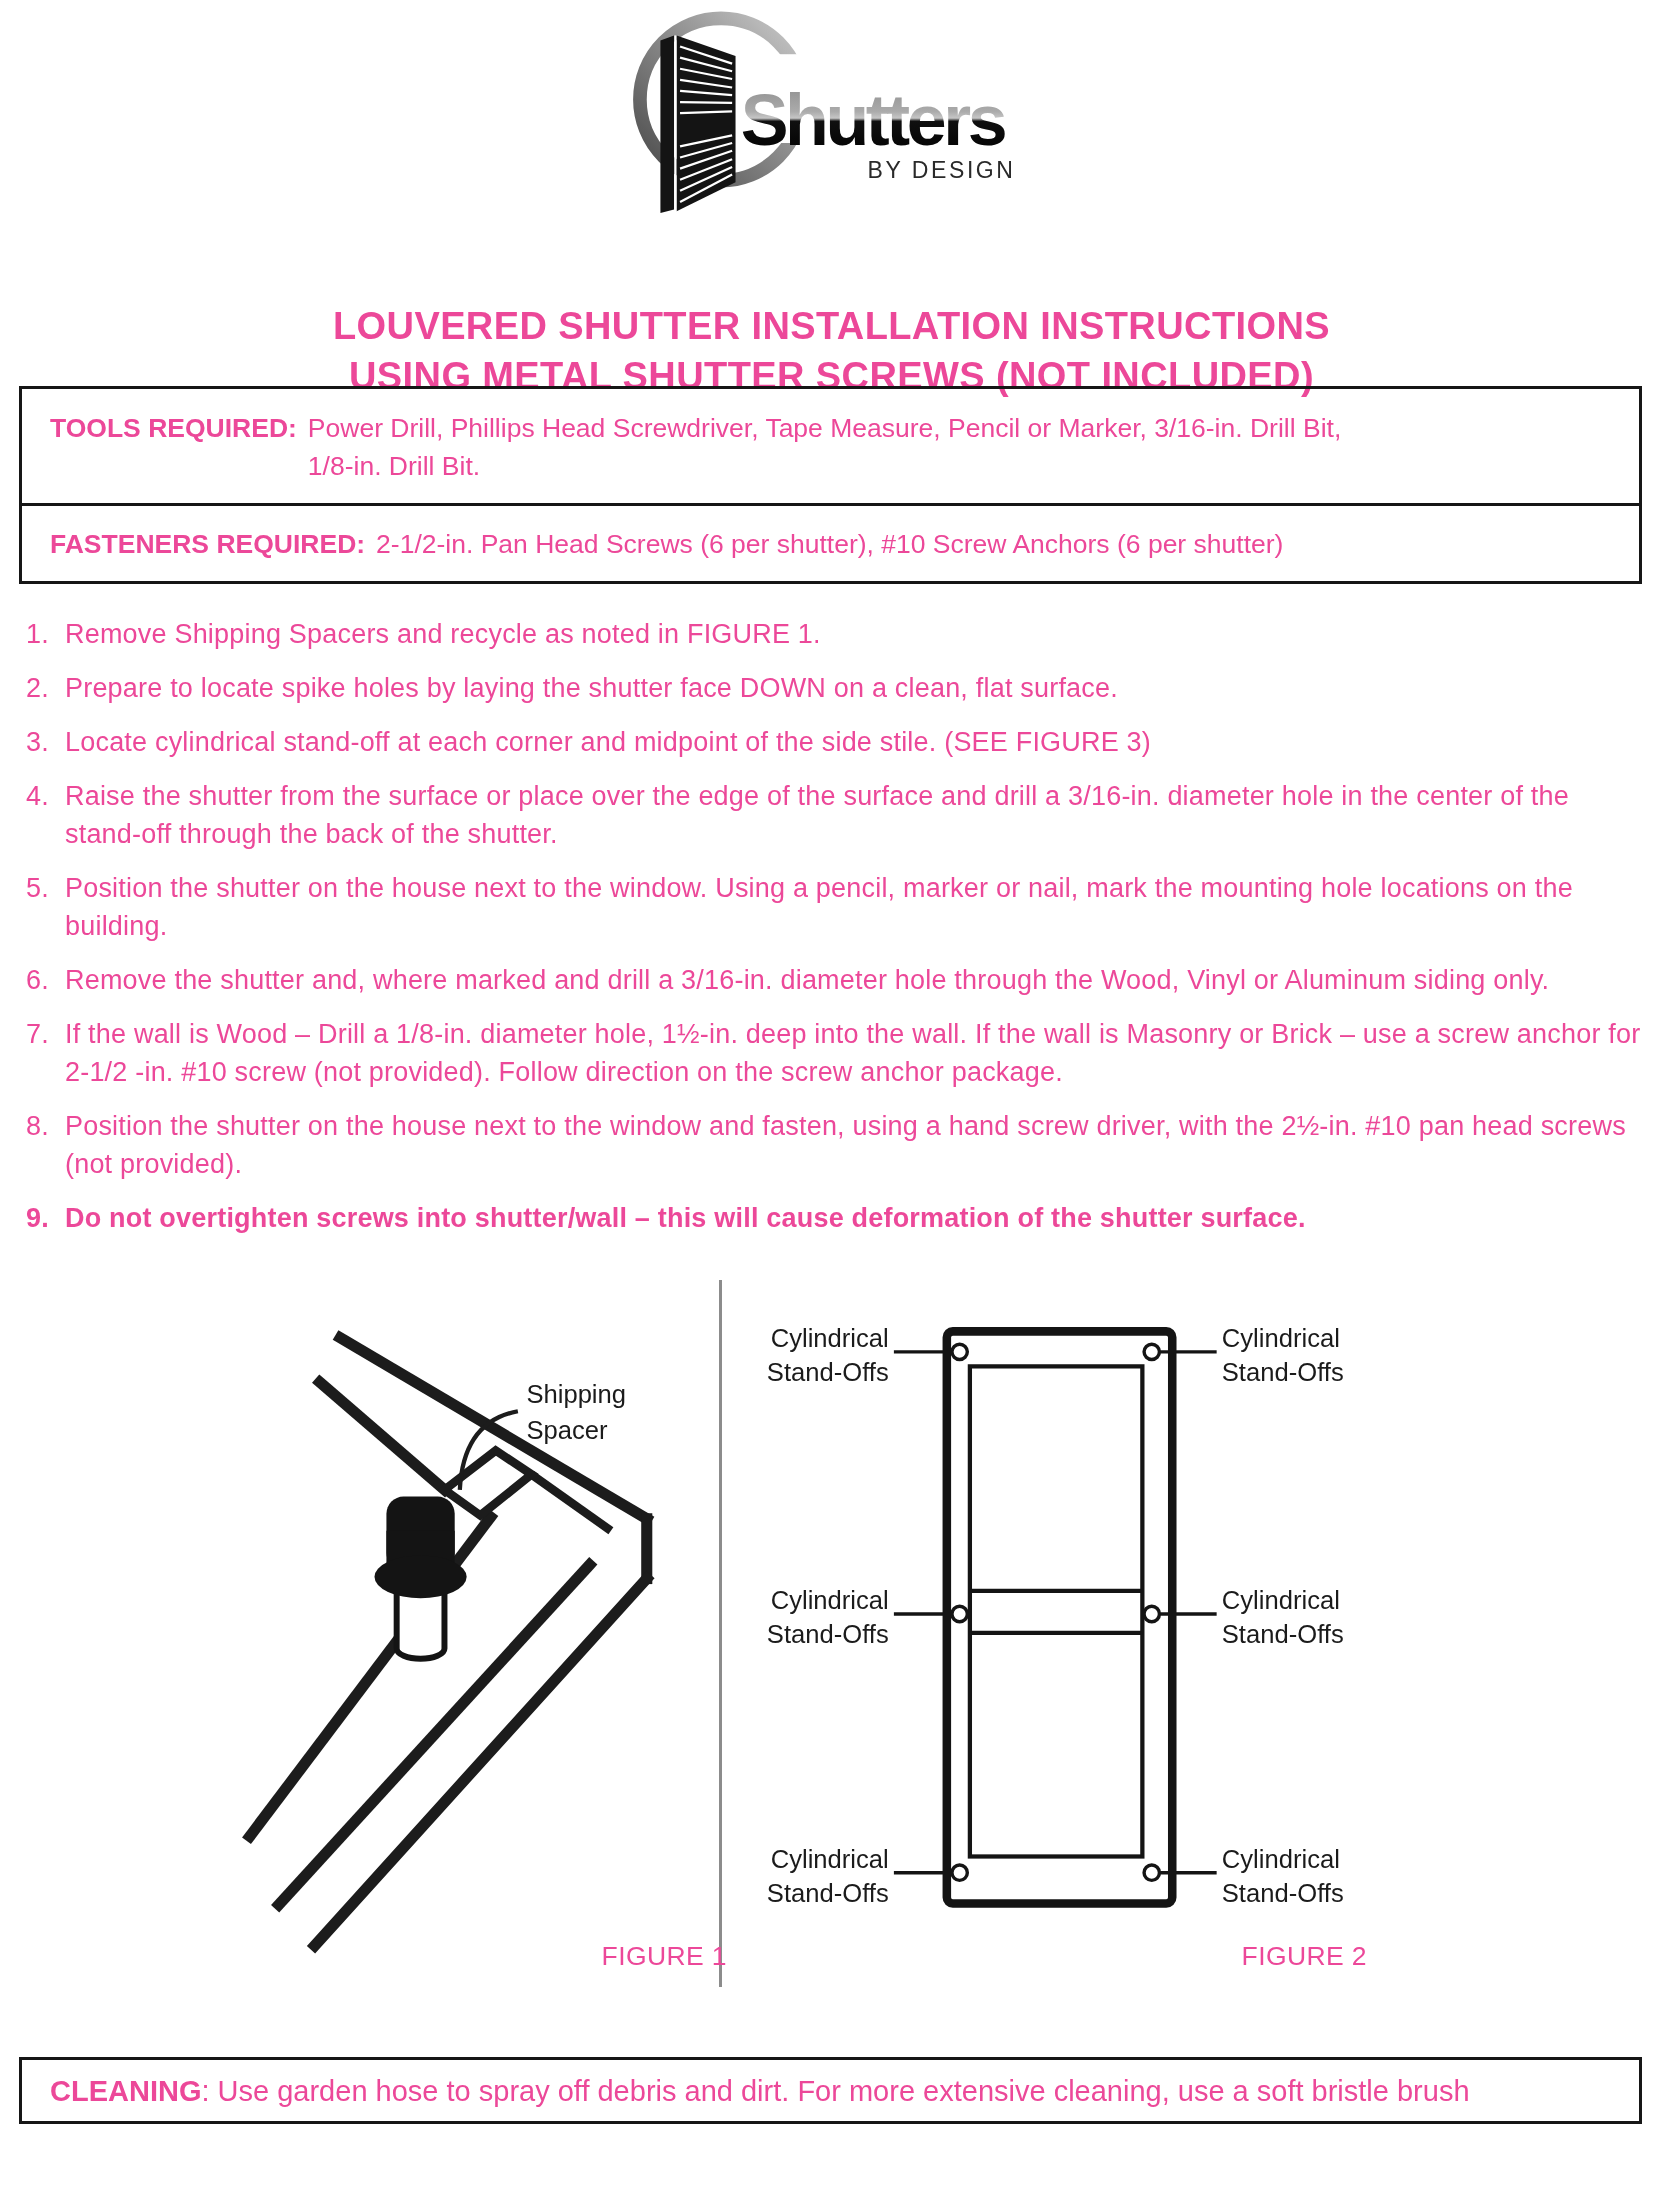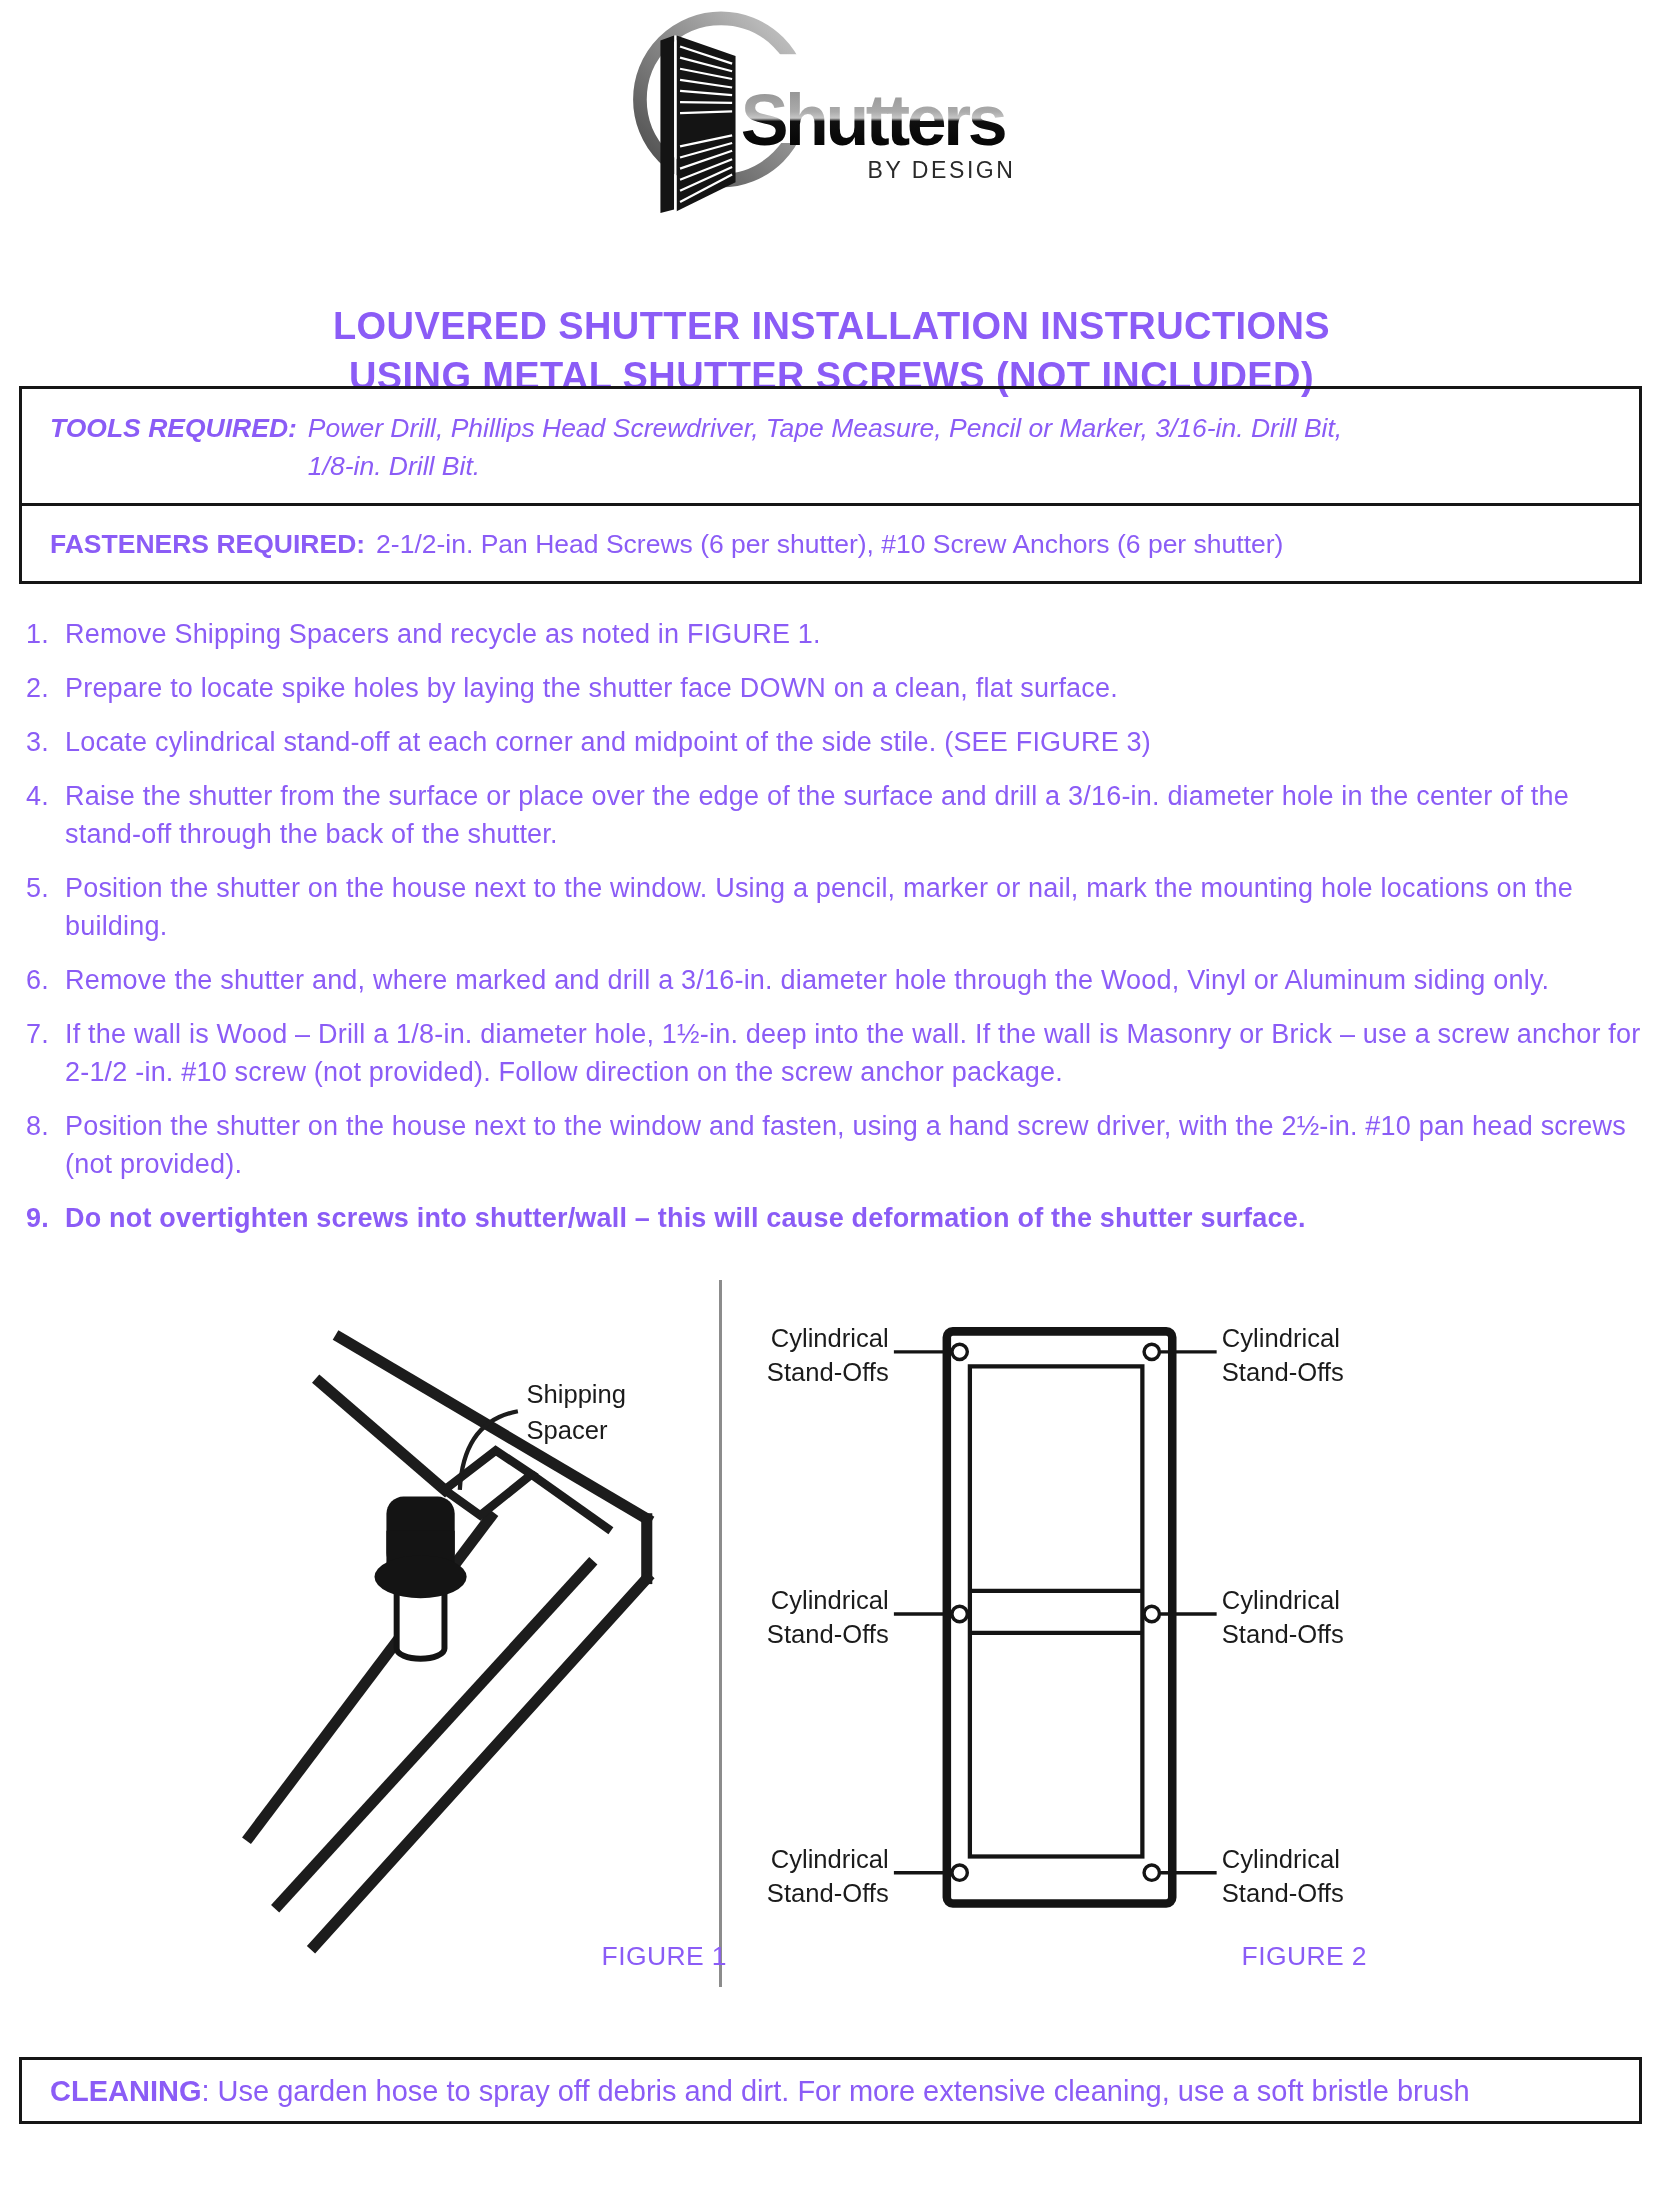--- a/index.html
+++ b/index.html
@@ -1,29 +1,29 @@
 <!DOCTYPE html>
 <html style="font-size:13.7px"><head>
 <meta charset="utf-8">
 <style>
   html,body{margin:0;padding:0;background:#e8e8e8;}
   .page{
     position:relative;width:1663px;height:2205px;background:#ffffff;
-    font-family:"Liberation Sans","DejaVu Sans",sans-serif;color:#8b5cf6;
+    font-family:"Liberation Sans","DejaVu Sans",sans-serif;color:#ec4899;
     overflow:hidden;margin:0 auto;
   }
   
   .logo{position:absolute;left:626px;top:3.4px;width:412px;height:210px;}
   
   .title{position:absolute;left:0;top:265px;width:1663px;text-align:center;
          font-weight:bold;font-size:38px;line-height:50px;letter-spacing:0.4px;margin-top:36px;}
   
   .req-box{position:absolute;left:19px;right:21.4px;top:386px;border:3.4px solid #161616;}
   .req-section{padding:19.7px 15.4px 18px 28px;font-size:26.5px;line-height:38px;}
-  .req-section.tools{border-bottom:3.4px solid #161616;font-style:italic;}
+  .req-section.tools{border-bottom:3.4px solid #161616;}
   .req-row{display:flex;align-items:flex-start;}
   .req-label{font-weight:bold;white-space:nowrap;padding-right:11px;}
   .req-text{flex:1;}
   .block{display:block;}
   
   .steps{position:absolute;left:26px;right:20.5px;top:615px;}
   .step{display:flex;margin-bottom:16px;font-size:27px;line-height:38px;letter-spacing:0.2px;}
   .step-num{flex:0 0 39px;}
   .step.bold .step-num,.step.bold .step-text{font-weight:bold;}
   .step-text{flex:1;}

